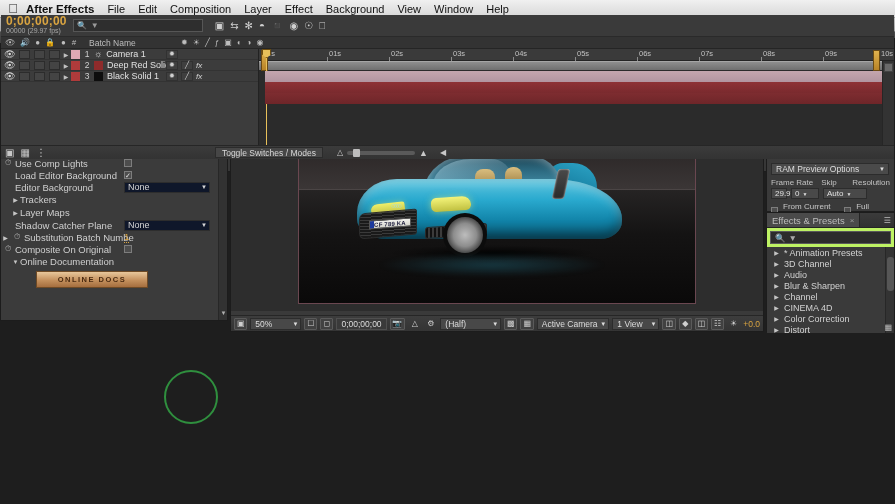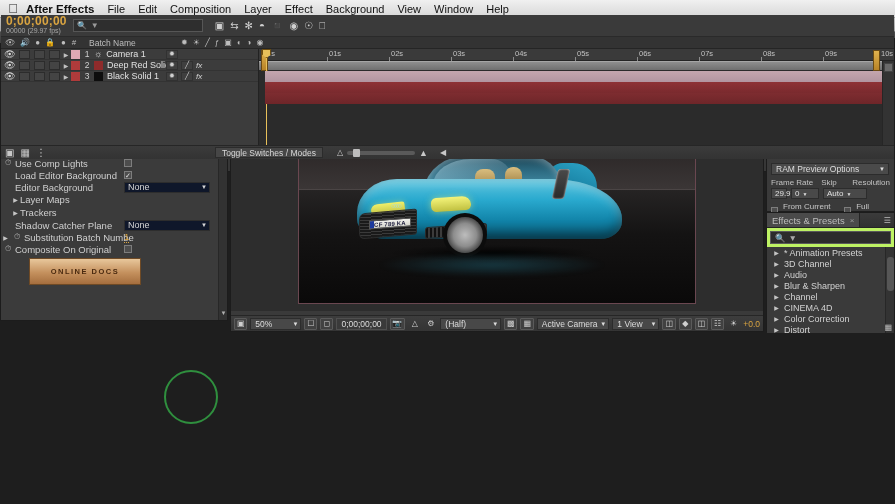--- a/index.html
+++ b/index.html
@@ -117,21 +117,21 @@
   .ec-val { position:absolute; left:123px; display:flex; align-items:center; }
   .chk { width:8px; height:8px; border:1px solid #7d7d7d; background:#4d4d4d;
      display:inline-flex; align-items:center; justify-content:center;
      font-size:7px; color:#e0e0e0; line-height:1; }
   .ddown { width:86px; height:11px; background:#0f172a; border:1px solid #2d2d2d;
      display:flex; align-items:center; padding:0 3px; font-size:9px; color:#d6d6d6;
      position:relative; }
   .ddown .arw { position:absolute; right:2px; font-size:6px; }
   .numval { color:#d9a441; border-bottom:1px dotted #d9a441; font-size:9.5px; }
   .onlinedocs {
-    width:112px; height:27px; margin:3px 0 0 28px;
+    width:112px; height:17px; margin:3px 0 0 35px;
     background:linear-gradient(#e8c79b,#c4905d 55%,#a56e3e);
     border:1px solid #6f4a25; display:flex; align-items:center; justify-content:center;
     font-size:7.5px; font-weight:bold; color:#4a2a10; letter-spacing:1.5px;
   }
   .ec-scroll { position:absolute; right:0; top:0; width:9px; height:100%; background:#323232;
      border-left:1px solid #272727; }
   .ec-scroll .thumb { position:absolute; top:2px; left:1px; width:7px; height:40px;
      background:#575757; border-radius:3px; }
   .ec-scroll .up, .ec-scroll .dn { position:absolute; left:0; width:9px; height:9px;
      font-size:6px; color:#b0b0b0; text-align:center; }
@@ -484,25 +484,25 @@
         <span class="ec-val">
           <span class="ddown">
             <span>None</span>
             <span class="arw">▼</span>
           </span>
         </span>
       </div>
 
       <div class="ec-row" style="padding-left:10px">
         <span class="tri">▶</span>
-        <span>Layer Maps</span>
+        <span>Trackers</span>
       </div>
       <div class="ec-row" style="padding-left:10px">
         <span class="tri">▶</span>
-        <span>Trackers</span>
+        <span>Layer Maps</span>
       </div>
 
       <div class="ec-prop" style="position:relative">
         <span class="stopwatch"></span>
         <span class="lbl">Shadow Catcher Plane</span>
         <span class="ec-val">
           <span class="ddown">
             <span>None</span>
             <span class="arw">▼</span>
           </span>
@@ -519,20 +519,24 @@
       </div>
 
       <div class="ec-prop" style="position:relative">
         <span class="stopwatch">⏱</span>
         <span class="lbl">Composite On Original</span>
         <span class="ec-val">
           <span class="chk"></span>
         </span>
       </div>
 
+      <div class="ec-row" style="padding-left:10px">
+        <span class="tri">▼</span>
+        <span>Online Documentation</span>
+      </div>
       <div class="onlinedocs">ONLINE DOCS</div>
 
       <div class="ec-scroll">
         <div class="thumb"></div>
         <div class="up">▲</div>
         <div class="dn">▼</div>
       </div>
     </div>
   </div>
 

